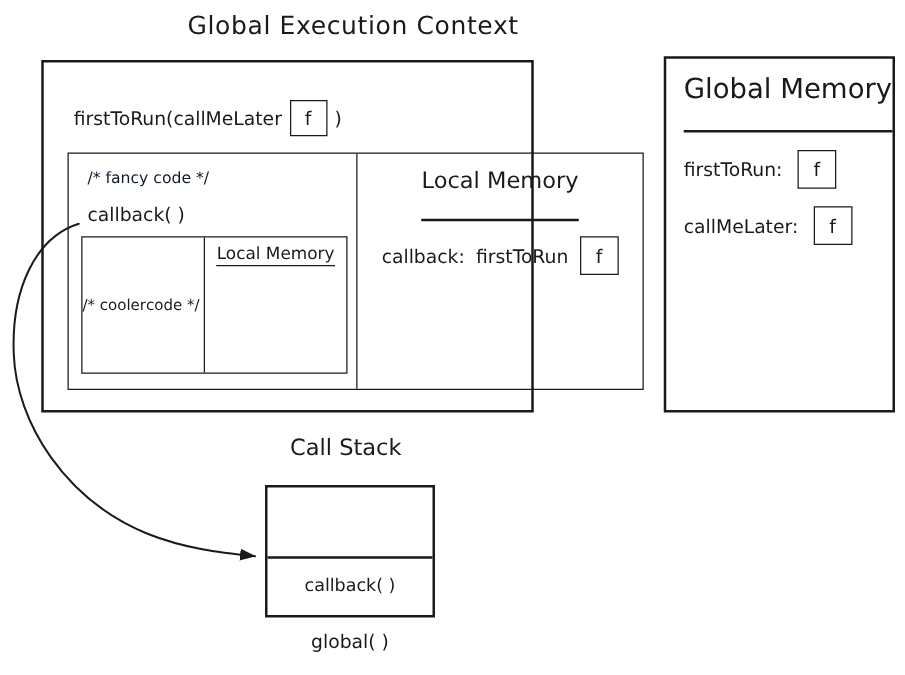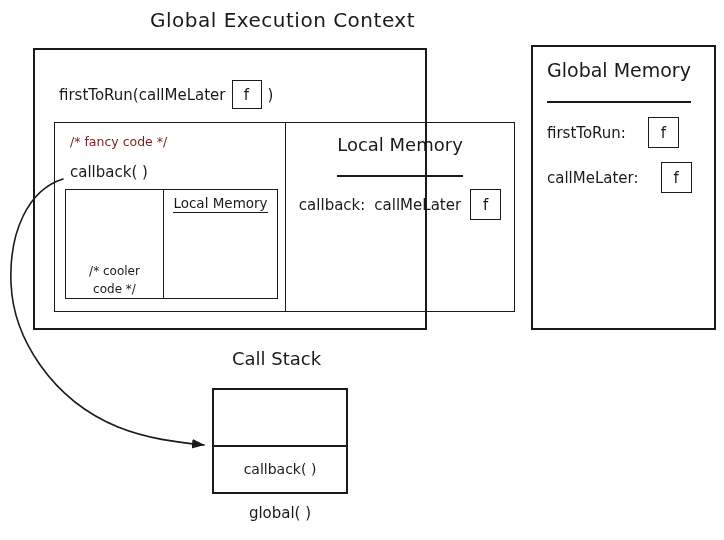--- a/index.html
+++ b/index.html
@@ -18,33 +18,33 @@
   
   #call-line{left:24px;top:30px;display:flex;align-items:center;gap:6px;font-size:15px;}
   .fn-badge{
     width:30px;height:29px;border:1.7px solid #1a1a1a;box-sizing:border-box;
     display:flex;align-items:center;justify-content:center;
     font-size:15px;background:#fff;flex:0 0 auto;
   }
   
   #combined-box{left:19px;top:72px;width:461px;height:190px;border:1.7px solid #1a1a1a;box-sizing:border-box;display:flex;}
   #fancy-panel{width:231px;position:relative;border-right:1.7px solid #1a1a1a;box-sizing:border-box;}
-  #fancy-comment{left:15px;top:11px;font-size:12.5px;color:#7f1d1d;}
+  #fancy-comment{left:15px;top:11px;font-size:12.5px;color:#0f172a;}
   #callback-label{left:15px;top:40px;font-size:15px;}
   #inner-box{left:10px;top:66px;width:213px;height:110px;border:1.7px solid #1a1a1a;box-sizing:border-box;display:flex;position:absolute;}
-  #inner-left{width:98px;border-right:1.7px solid #1a1a1a;box-sizing:border-box;display:flex;flex-direction:column;align-items:center;justify-content:flex-end;font-size:12px;line-height:1.5;}
+  #inner-left{width:98px;border-right:1.7px solid #1a1a1a;box-sizing:border-box;display:flex;align-items:center;justify-content:flex-start;font-size:12px;line-height:1.5;}
   #inner-right{flex:1;text-align:center;padding-top:5px;font-size:13.5px;}
   #inner-right .underline{border-bottom-width:1.7px;padding-bottom:1px;}
   #local-mem-panel{flex:1;position:relative;text-align:center;}
   #local-mem-title{margin-top:11px;font-size:18px;}
   #local-mem-entry{left:0;right:0;top:66px;display:flex;align-items:center;justify-content:center;gap:9px;font-size:15px;}
   
   #gm-box{left:531px;top:45px;width:185px;height:285px;padding:12px 0 0 14px;}
-  #gm-title{font-size:19px;}
-  .gm-entry{display:flex;align-items:center;gap:22px;font-size:15px;margin-top:14px;}
+  #gm-title{font-size:22px;}
+  .gm-entry{display:flex;align-items:center;gap:12px;font-size:15px;margin-top:14px;}
   .gm-entry:first-of-type{margin-top:20px;}
   
   #cs-title{left:232px;top:348px;font-size:18px;}
   #cs-box{left:212px;top:388px;width:136px;height:106px;display:flex;flex-direction:column;}
   .cs-frame{flex:1;display:flex;align-items:center;justify-content:center;font-size:14px;box-sizing:border-box;}
   .cs-frame + .cs-frame{border-top:2px solid #1a1a1a;}
   .cs-frame:first-child{flex:1.2;}
   #cs-base{left:212px;top:504px;width:136px;text-align:center;font-size:15px;}
   
   #arrow-svg{left:0;top:0;width:724px;height:540px;pointer-events:none;}
@@ -80,21 +80,21 @@
         </div>
       </div>
     </div>
 
     <div id="local-mem-panel">
       <div id="local-mem-title">
         <span class="underline">Local Memory</span>
       </div>
       <div class="abs" id="local-mem-entry">
         <span>callback:</span>
-        <span>callMeLater</span>
+        <span>firstToRun</span>
         <span class="fn-badge" style="width:31px;height:31px;">f</span>
       </div>
     </div>
   </div>
 </div>
 
 <div class="box" id="gm-box">
   <div>
     <span class="underline" id="gm-title">Global Memory</span>
   </div>

